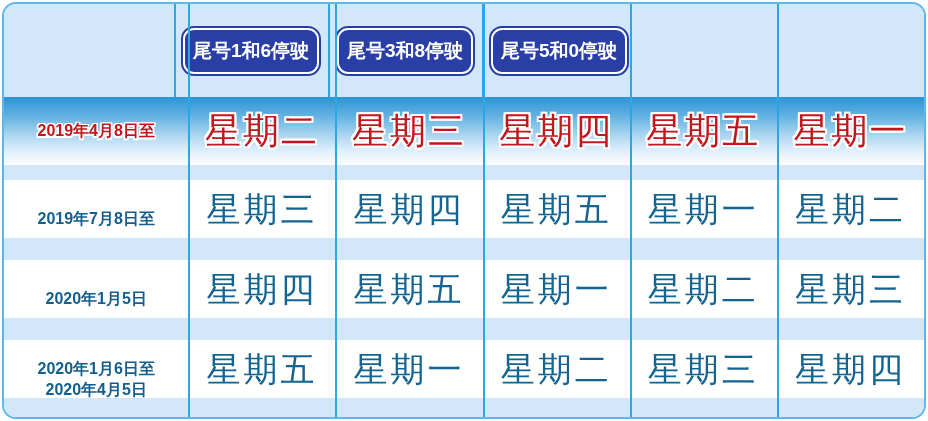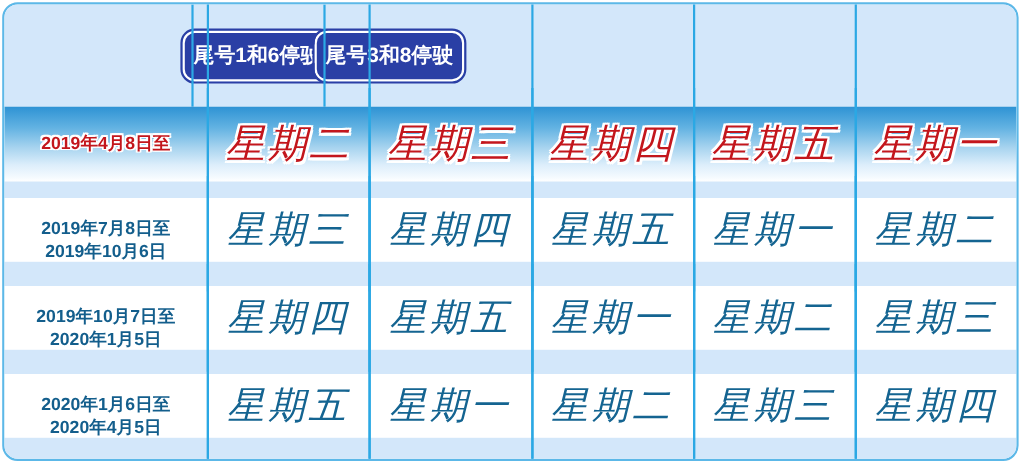--- a/index.html
+++ b/index.html
@@ -45,21 +45,21 @@
 
   .header-cell {
     height: 100%;
     display: flex;
     align-items: center;
     justify-content: center;
     position: relative;
   }
 
   .hc-label { width: 170px; }
-  .hc-col   { width: 120px; }
+  .hc-col   { width: 154px; }
 
   .header-cell + .header-cell::before {
     content: "";
     position: absolute;
     left: 0;
     top: 0;
     bottom: 0;
     width: 2px;
     background: #2ba8e4;
   }
@@ -101,21 +101,21 @@
   .cell {
     display: flex;
     align-items: center;
     justify-content: center;
     text-align: center;
     position: relative;
     padding: 0 4px;
   }
 
   .c-label { width: 188px; }
-  .c-col   { width: 150px; font-style: italic; }
+  .c-col   { width: 150px; }
 
   .cell + .cell::before {
     content: "";
     position: absolute;
     left: 0;
     top: -100px;
     bottom: -100px;
     width: 2px;
     background: #2ba8e4;
     z-index: 3;
@@ -190,20 +190,23 @@
     <div class="header-row">
       <div class="header-cell hc-label">
         <span></span>
       </div>
       <div class="header-cell hc-col">
         <span class="chip">尾号1和6停驶</span>
       </div>
       <div class="header-cell hc-col">
         <span class="chip">尾号3和8停驶</span>
       </div>
+      <div class="header-cell hc-col">
+        <span class="chip">尾号5和0停驶</span>
+      </div>
     </div>
 
     <div class="body">
 
       <div class="row row-current">
         <div class="cell c-label">
           <div class="date-text">
             <div>2019年4月8日至</div>
           </div>
         </div>
@@ -223,21 +226,20 @@
           <span class="day-text">星期一</span>
         </div>
       </div>
 
       <div class="row row-gap gap-1"></div>
 
       <div class="row row-normal">
         <div class="cell c-label">
           <div class="date-text">
             <div>2019年7月8日至</div>
-            <div>2019年10月6日</div>
           </div>
         </div>
         <div class="cell c-col">
           <span class="day-text">星期三</span>
         </div>
         <div class="cell c-col">
           <span class="day-text">星期四</span>
         </div>
         <div class="cell c-col">
           <span class="day-text">星期五</span>
@@ -248,21 +250,20 @@
         <div class="cell c-col">
           <span class="day-text">星期二</span>
         </div>
       </div>
 
       <div class="row row-gap gap-3"></div>
 
       <div class="row row-normal">
         <div class="cell c-label">
           <div class="date-text">
-            <div>2019年10月7日至</div>
             <div>2020年1月5日</div>
           </div>
         </div>
         <div class="cell c-col">
           <span class="day-text">星期四</span>
         </div>
         <div class="cell c-col">
           <span class="day-text">星期五</span>
         </div>
         <div class="cell c-col">

